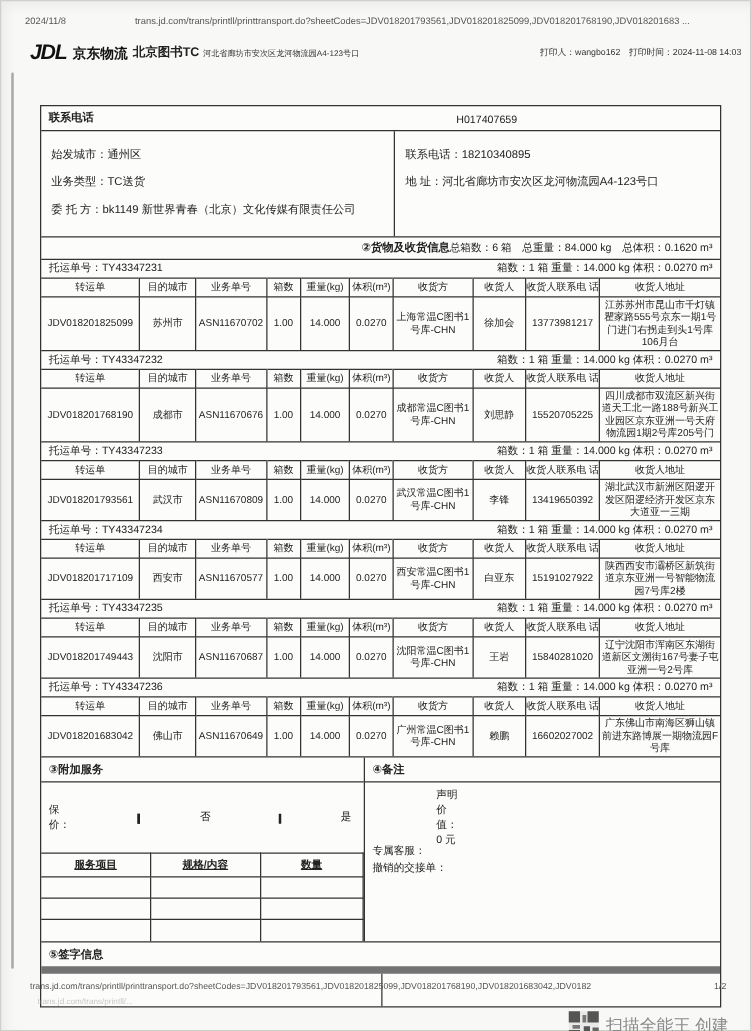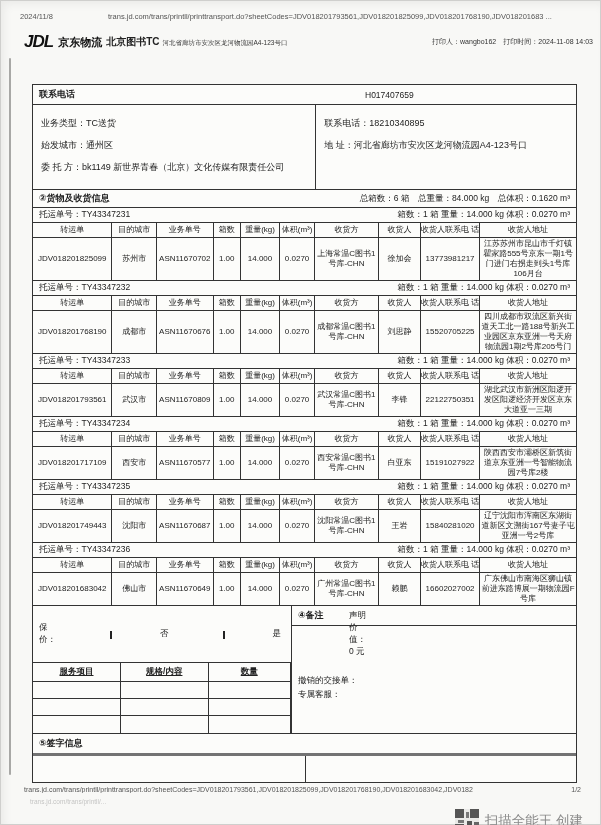--- a/index.html
+++ b/index.html
@@ -61,21 +61,21 @@
   .cbox.checked::after { content:"✓"; color:#fff; font-size:7px; position:absolute; left:0px; top:-1px; }
   .declared { margin-left:22px; }
   table.svc { width:100%; border-collapse:collapse; table-layout:fixed; border-top:1px solid #4c1d95;text-decoration:underline; }
   table.svc th, table.svc td { border:1px solid #333; font-weight:bold; font-size:8.5px; text-align:center; padding:3px 0; }
   table.svc td { font-weight:normal; height:17px; }
   table.svc th:first-child, table.svc td:first-child { border-left:none; }
   table.svc tr:last-child td { border-bottom:none; }
   .remark-body { flex:1; padding:48px 6px 4px 6px; font-size:8.5px; line-height:1.6; }
 
   .sec5 { border-top:1px solid #333; }
-  .sec5 .sec-head { border-bottom:3px solid #737373; }
+  .sec5 .sec-head { border-bottom:6px solid #737373; }
   .sign-area { display:flex; height:26px; }
   .sign-cell { width:50%; }
   .sign-cell.right { border-left:1px solid #333; }
 
   
   .print-foot { position:absolute; left:24px; right:20px; top:786px; display:flex; font-size:7px; color:#555; }
   .print-foot .furl { flex:1; white-space:nowrap; overflow:hidden; }
   .print-foot .pageno { margin-left:14px; }
   .ghost-url { position:absolute; left:30px; top:798px; font-size:6.5px; color:#999; opacity:.55; filter:blur(.4px); }
   .camscan { position:absolute; right:18px; bottom:-8px; display:flex; align-items:center; color:#8a8a8a; font-size:13.5px; }
@@ -110,31 +110,31 @@
 
 
   <div class="sheet">
 
     <div class="sec-head">
       <span>联系电话</span>
       <span class="doc-no">H017407659</span>
     </div>
     <div class="info-grid">
       <div class="info-col">
+        <div class="info-line">始发城市：通州区</div>
         <div class="info-line">业务类型：TC送货</div>
-        <div class="info-line">始发城市：通州区</div>
         <div class="info-line">委 托 方：bk1149 新世界青春（北京）文化传媒有限责任公司</div>
       </div>
       <div class="info-col right">
         <div class="info-line">联系电话：18210340895</div>
         <div class="info-line">地  址：河北省廊坊市安次区龙河物流园A4-123号口</div>
       </div>
     </div>
 
-    <div class="sec2-head" style="border-top:1px solid #333;">
+    <div class="sec2-head" style="border-top:1px solid #333;justify-content:flex-end;">
       <span class="h">②货物及收货信息</span>
       <span class="totals">总箱数：6 箱　总重量：84.000 kg　总体积：0.1620 m³</span>
     </div>
 
     <div class="wb-sub">
       <span>托运单号：TY43347231</span>
       <span>箱数：1 箱 重量：14.000 kg 体积：0.0270 m³</span>
     </div>
     <table class="wb">
       <colgroup>
@@ -257,21 +257,21 @@
       </tr>
       <tr>
         <td>JDV018201793561</td>
             <td>武汉市</td>
             <td>ASN11670809</td>
             <td>1.00</td>
             <td>14.000</td>
             <td>0.0270</td>
             <td>武汉常温C图书1号库-CHN</td>
             <td>李锋</td>
-            <td>22122750351</td>
+            <td>13419650392</td>
             <td class="addr">湖北武汉市新洲区阳逻开发区阳逻经济开发区京东大道亚一三期</td>
       </tr>
     </tbody>
       </table>
 
     <div class="wb-sub">
       <span>托运单号：TY43347234</span>
       <span>箱数：1 箱 重量：14.000 kg 体积：0.0270 m³</span>
     </div>
     <table class="wb">
@@ -403,20 +403,21 @@
             <td>广州常温C图书1号库-CHN</td>
             <td>赖鹏</td>
             <td>16602027002</td>
             <td class="addr">广东佛山市南海区狮山镇前进东路博展一期物流园F号库</td>
       </tr>
     </tbody>
       </table>
 
     <div class="addon-wrap">
       <div class="addon">
+        <div class="sec-head">③附加服务</div>
         <div class="insure-line">
           <span>保价：</span>
           <span class="cbox checked"></span>
           <span>否</span>
           <span class="cbox"></span>
           <span>是</span>
           <span class="declared">声明价值：  0  元</span>
         </div>
         <table class="svc">
           <colgroup>
@@ -444,22 +445,22 @@
                 <td></td>
                 <td></td>
                 <td></td>
               </tr>
         </tbody>
           </table>
       </div>
       <div class="remark">
         <div class="sec-head">④备注</div>
         <div class="remark-body">
+          <div>专属客服：</div>
           <div>撤销的交接单：</div>
-          <div>专属客服：</div>
         </div>
       </div>
     </div>
 
     <div class="sec5">
       <div class="sec-head">⑤签字信息</div>
       <div class="sign-area">
         <div class="sign-cell"></div>
         <div class="sign-cell right"></div>
       </div>

